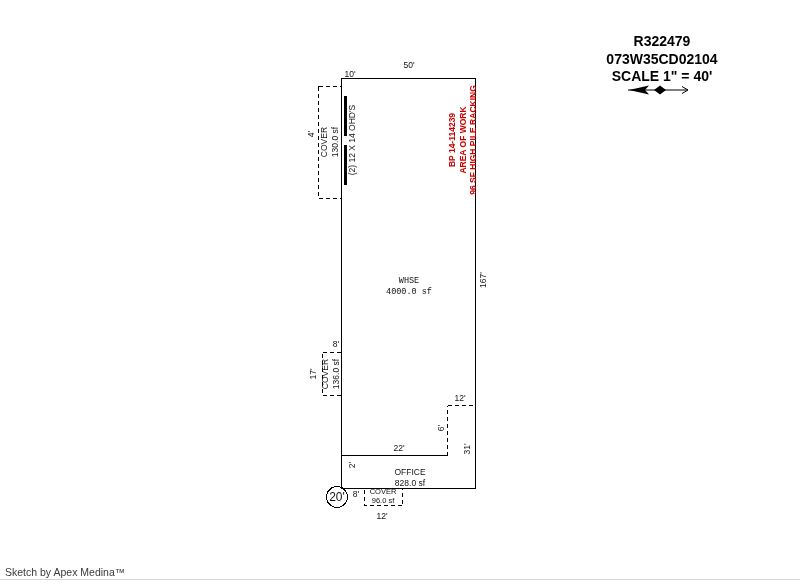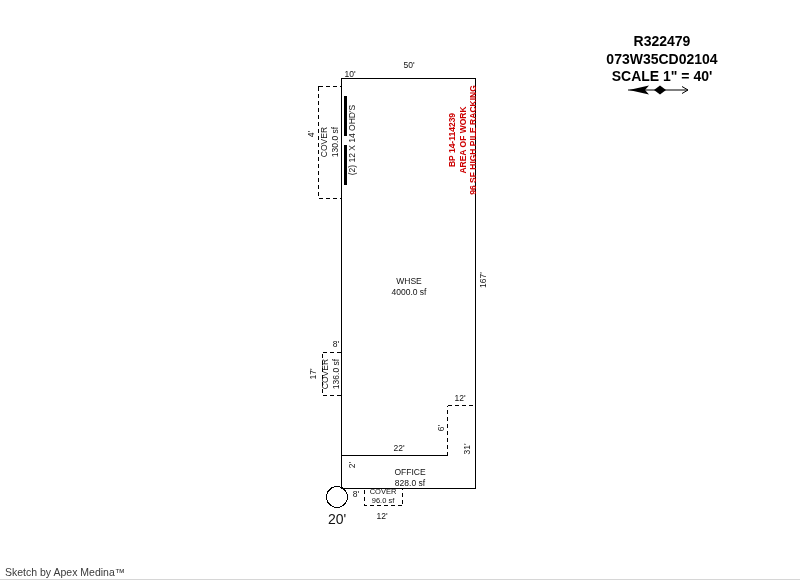--- a/index.html
+++ b/index.html
@@ -69,21 +69,21 @@
   <div>SCALE 1" = 40'</div>
 </div>
 
 <svg class="north" width="66" height="16" viewBox="0 0 66 16" xmlns="http://www.w3.org/2000/svg">
   <line x1="2" y1="8" x2="62" y2="8" stroke="#000" stroke-width="1"></line>
   <polygon points="3,8 23,3.5 19,8 23,12.5" fill="#000"></polygon>
   <polygon points="28,8 34,3.5 40,8 34,12.5" fill="#000"></polygon>
   <polyline points="56,4.5 62,8 56,11.5" fill="none" stroke="#000" stroke-width="1"></polyline>
 </svg>
 
-<div class="lbl" style="left:409px; top:287px;">
+<div class="lbl" style="left:409px; top:287px;font-family:Liberation Mono, monospace;">
   <div>WHSE</div>
   <div>4000.0 sf</div>
 </div>
 
 <div class="lbl" style="left:410px; top:478px;">
   <div>OFFICE</div>
   <div>828.0 sf</div>
 </div>
 
 <div class="lbl rot" style="left:330px; top:142px;">
@@ -115,16 +115,16 @@
 <span class="lbl rot" style="left:483px; top:280px;">167'</span>
 <span class="lbl" style="left:336px; top:344px;">8'</span>
 <span class="lbl rot" style="left:313px; top:374px;">17'</span>
 <span class="lbl" style="left:460px; top:398px;">12'</span>
 <span class="lbl rot" style="left:441px; top:428px;">6'</span>
 <span class="lbl rot" style="left:467px; top:449px;">31'</span>
 <span class="lbl" style="left:399px; top:448px;">22'</span>
 <span class="lbl rot" style="left:352px; top:465px;">2'</span>
 <span class="lbl" style="left:356px; top:494px;">8'</span>
 <span class="lbl" style="left:382px; top:516px;">12'</span>
-<span class="lbl" style="left:337px; top:520px; font-size:14px;">20'</span>
+<span class="lbl" style="left:337px; top:497px; font-size:12px;">20'</span>
 
 <div class="footer">Sketch by Apex Medina™</div>
 <div class="bottom-rule"></div>
 
 </body></html>

